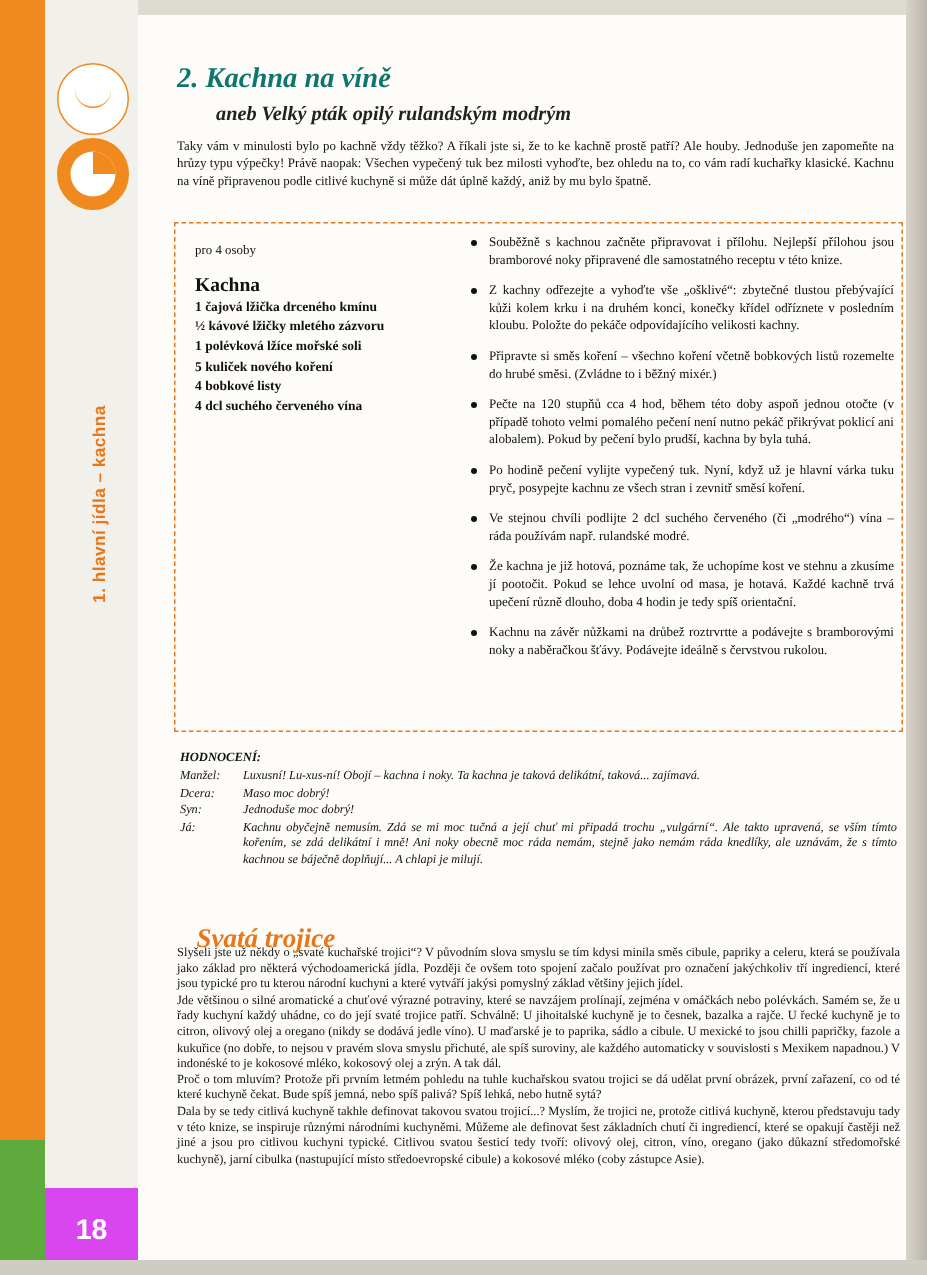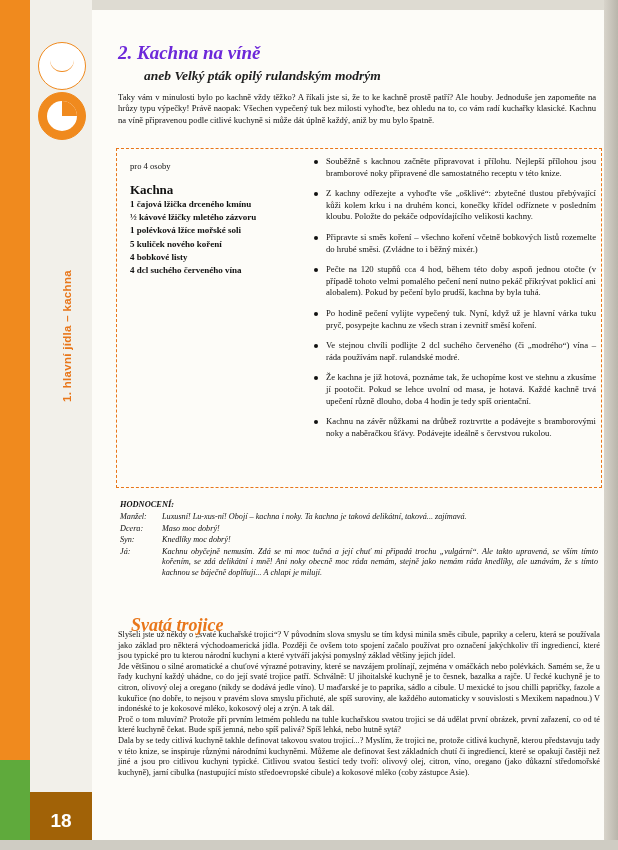--- a/index.html
+++ b/index.html
@@ -37,21 +37,21 @@
     width:280px;
     transform:rotate(-90deg);
     transform-origin:center center;
     text-align:center;
     font-family:"Liberation Sans", sans-serif;
     font-size:11.5px;font-weight:bold;color:#e8761a;
     letter-spacing:.3px;
   }
   .pagenum-box{
     position:absolute;left:30px;top:792px;width:62px;height:58px;
-    background:#a16207;color:#ffffff;
+    background:#d946ef;color:#ffffff;
     font-family:"Liberation Sans", sans-serif;
     font-size:19px;font-weight:bold;
     display:flex;align-items:center;justify-content:center;
   }
   
   .circ{
     position:absolute;left:38px;width:46px;height:46px;border-radius:50%;
     background:#ffffff;border:1.4px solid #f08a1e;
   }
   .circ1{top:42px;}
@@ -67,21 +67,21 @@
   .circ2 .pieslice{
     position:absolute;left:23px;top:8px;width:15px;height:15px;
     background:#f08a1e;border-top-right-radius:15px;
   }
   
   .content{
     position:absolute;left:104px;top:0;width:500px;height:850px;
   }
   h1.recipe-title{
     margin:0;position:absolute;left:14px;top:42px;
-    font-size:19px;font-weight:bold;font-style:italic;color:#6d28d9;
+    font-size:19px;font-weight:bold;font-style:italic;color:#0f766e;
     font-family:"Liberation Serif", serif;
   }
   .recipe-sub{
     position:absolute;left:40px;top:68px;
     font-size:13.5px;font-style:italic;font-weight:bold;color:#222;font-family:Liberation Serif, serif;
   }
   .intro{
     position:absolute;left:14px;top:92px;width:478px;
     font-size:8.6px;line-height:11.4px;text-align:justify;color:#111;
   }
@@ -206,21 +206,21 @@
       <div class="rating-row">
         <div class="rating-who">Manžel:</div>
         <div class="rating-txt">Luxusní! Lu-xus-ní! Obojí – kachna i noky. Ta kachna je taková delikátní, taková... zajímavá.</div>
       </div>
       <div class="rating-row">
         <div class="rating-who">Dcera:</div>
         <div class="rating-txt">Maso moc dobrý!</div>
       </div>
       <div class="rating-row">
         <div class="rating-who">Syn:</div>
-        <div class="rating-txt">Knedlíky moc dobrý!</div>
+        <div class="rating-txt">Jednoduše moc dobrý!</div>
       </div>
       <div class="rating-row">
         <div class="rating-who">Já:</div>
         <div class="rating-txt">Kachnu obyčejně nemusím. Zdá se mi moc tučná a její chuť mi připadá trochu „vulgární“. Ale takto upravená, se vším tímto kořením, se zdá delikátní i mně! Ani noky obecně moc ráda nemám, stejně jako nemám ráda knedlíky, ale uznávám, že s tímto kachnou se báječně doplňují... A chlapi je milují.</div>
       </div>
     </div>
 
     <h2 class="article-title">Svatá trojice</h2>
     <div class="article-body">
       <p>Slyšeli jste už někdy o „svaté kuchařské trojici“? V původním slova smyslu se tím kdysi minila směs cibule, papriky a celeru, která se používala jako základ pro některá východoamerická jídla. Později če ovšem toto spojení začalo používat pro označení jakýchkoliv tří ingrediencí, které jsou typické pro tu kterou národní kuchyni a které vytváří jakýsi pomyslný základ většiny jejich jídel.</p>

